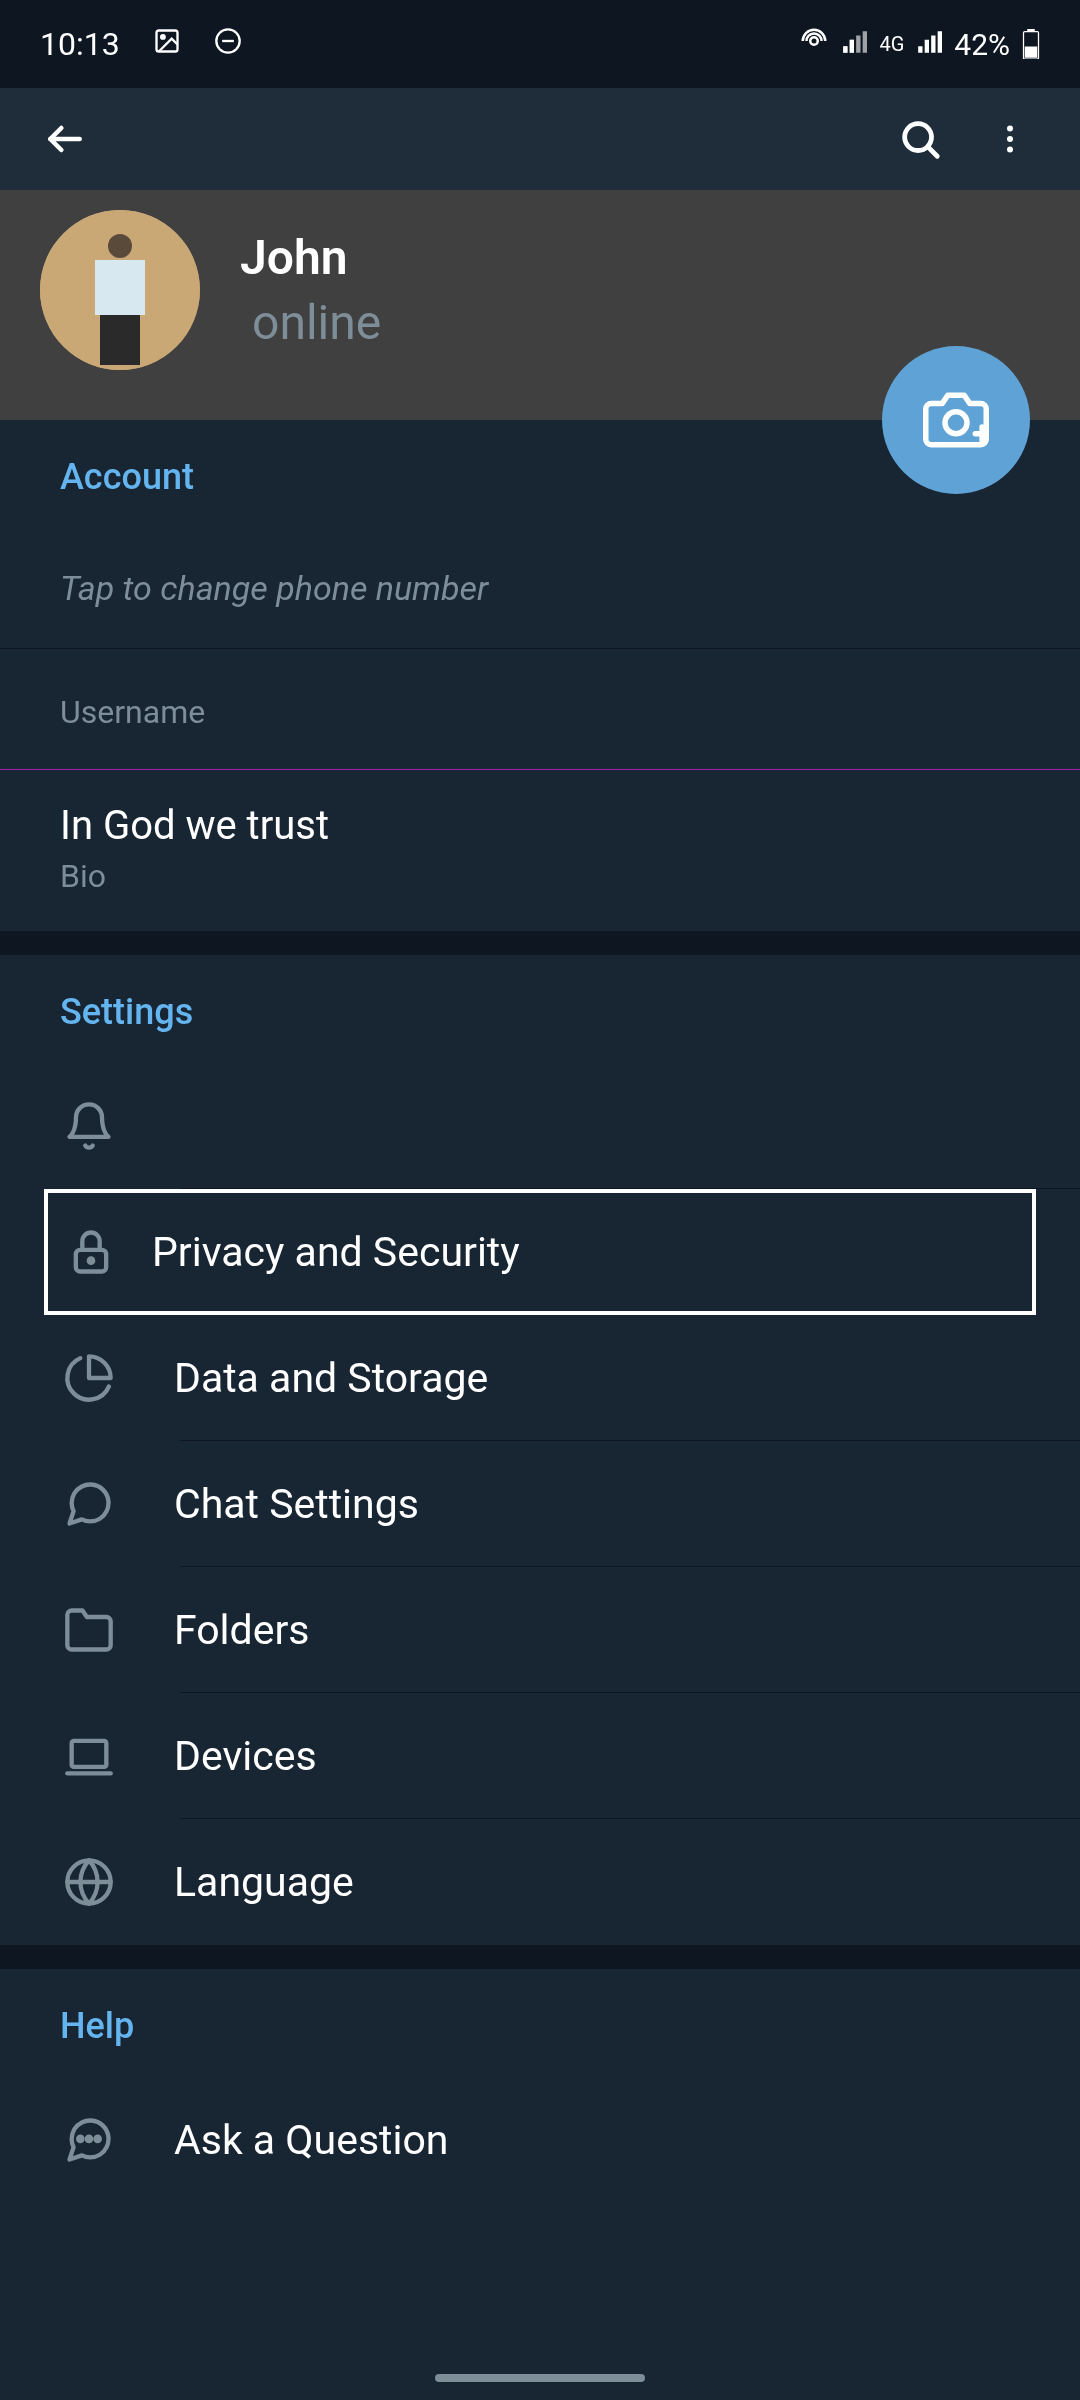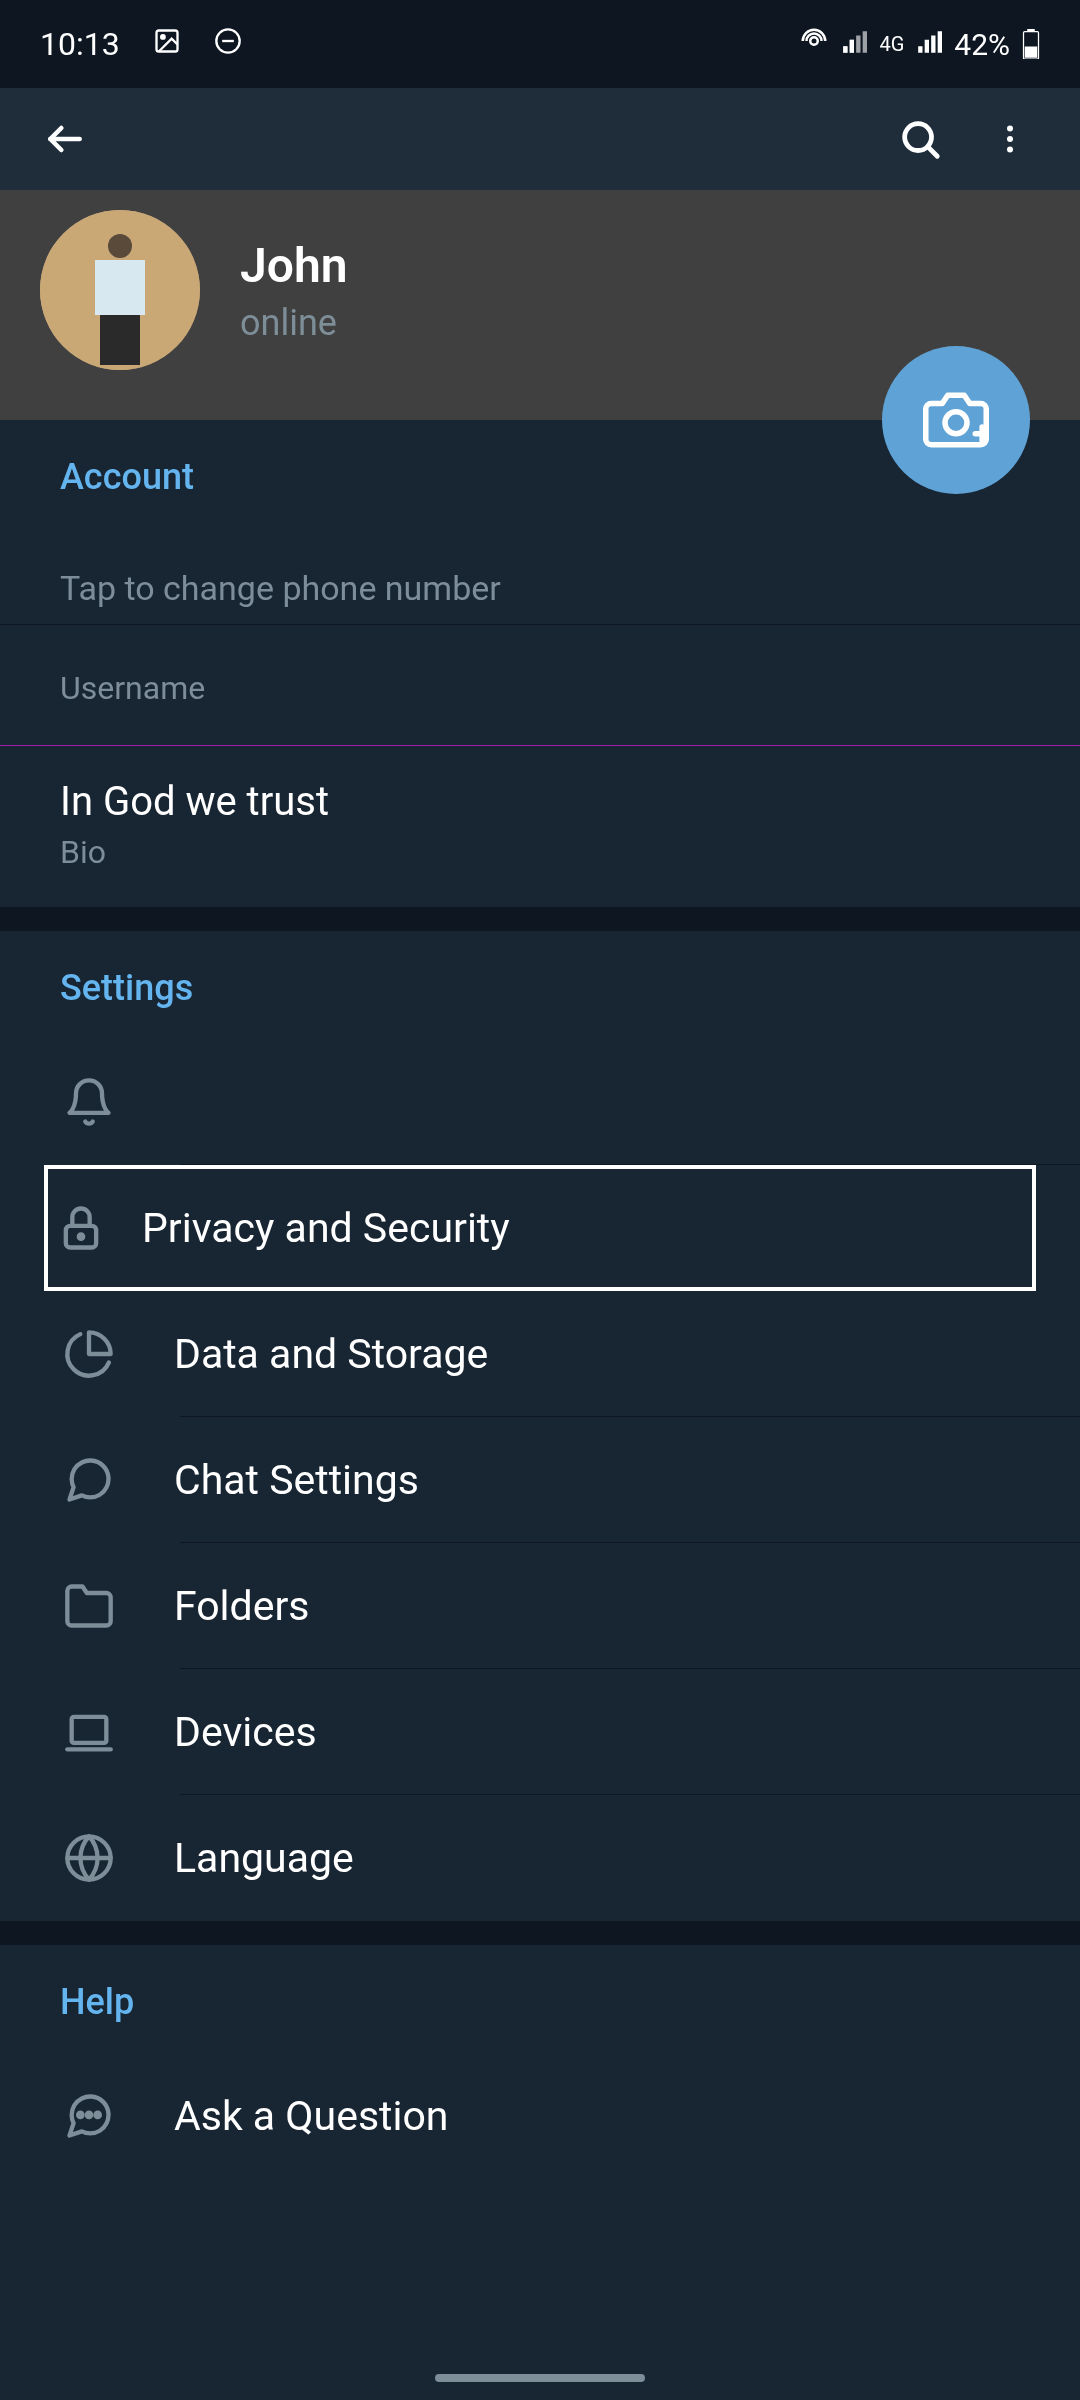--- a/index.html
+++ b/index.html
@@ -120,22 +120,23 @@
       display: flex;
       flex-direction: column;
       gap: 8px;
     }
     .profile-name {
       font-size: 48px;
       font-weight: 600;
       color: #fff;
     }
     .profile-status {
-      font-size: 36px;
+      font-size: 48px;
       color: #7d8e98;
+      margin-left: 12px;
     }
     .camera-fab {
       position: absolute;
       right: 50px;
       bottom: -74px;
       width: 148px;
       height: 148px;
       border-radius: 50%;
       background: #5fa3d6;
       display: flex;
@@ -159,22 +160,23 @@
     }
     .account-hint {
       font-size: 34px;
       color: #7d8e98;
     }
     .account-label {
       font-size: 32px;
       color: #7d8e98;
     }
     .phone-item {
-      padding: 50px 60px 16px 60px;
+      padding: 50px 60px 40px 60px;
       border-bottom: 1px solid #0e1621;
+      font-style: italic;
     }
     .username-item {
       padding: 44px 60px 38px 60px;
       border-bottom: 1px solid #a21caf;
     }
     .bio-item {
       padding: 32px 60px 36px 60px;
     }
     .divider {
       height: 24px;
@@ -206,21 +208,21 @@
       justify-content: center;
       flex-shrink: 0;
     }
     .settings-label {
       font-size: 41px;
       color: #fff;
     }
     .highlighted {
       border: 4px solid #fff;
       margin: 0 44px;
-      padding: 30px 4px;
+      padding: 30px 14px;
       gap: 32px;
     }
     .battery-icon {
       display: inline-flex;
       align-items: center;
     }
     .nav-indicator {
       position: absolute;
       bottom: 18px;
       left: 50%;

